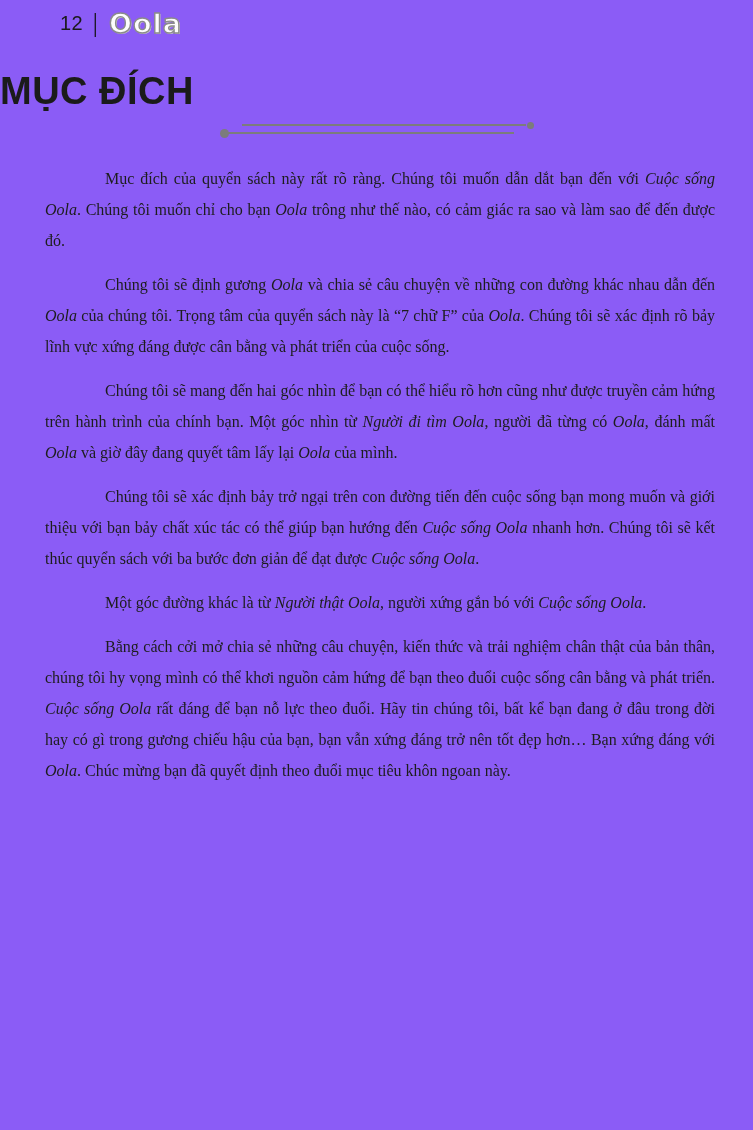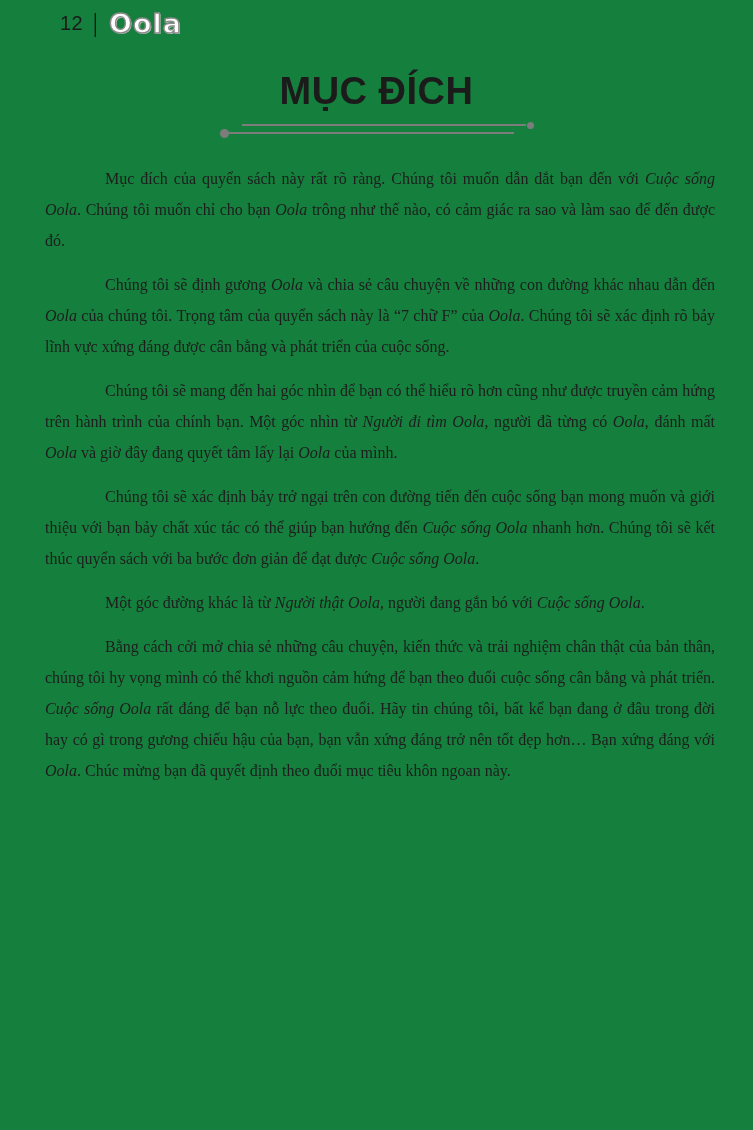--- a/index.html
+++ b/index.html
@@ -1,21 +1,21 @@
 <!DOCTYPE html>
 <html><head>
 <meta charset="utf-8">
 <style>
   * { margin: 0; padding: 0; box-sizing: border-box; }
   html, body { background: #e8e8e8; }
   .page {
     position: relative;
     width: 753px;
     height: 1130px;
-    background: #15803d;
+    background: #8b5cf6;
     font-family: "Liberation Serif", serif;
     color: #1d1d1d;
     overflow: hidden;
   }
   
   .running-header {
     display: flex;
     align-items: center;
     padding-top: 12px;
     margin-left: 60px;
@@ -41,21 +41,21 @@
     font-size: 27px;
     letter-spacing: 1px;
     color: #fdfdfd;
     -webkit-text-stroke: 1.4px #8b8b8b;
     text-shadow: 1px 1px 0 #c9c9c9;
     line-height: 1;
   }
   
   .chapter-title {
     margin-top: 36px;
-    text-align: center;
+    text-align: left;
     font-family: "Liberation Sans", sans-serif;
     font-weight: 700;
     font-size: 38px;
     letter-spacing: 0.5px;
     color: #1b1b1b;
   }
   
   .title-divider {
     position: relative;
     width: 314px;
@@ -121,17 +121,17 @@
     <div class="divider-dot-right"></div>
     <div class="divider-line-bottom"></div>
     <div class="divider-dot-left"></div>
   </div>
 
   <div class="body-text">
       <p><span>Mục đích của quyển sách này rất rõ ràng. Chúng tôi muốn dẫn dắt bạn đến với </span><em>Cuộc sống Oola</em><span>. Chúng tôi muốn chỉ cho bạn </span><em>Oola</em><span> trông như thế nào, có cảm giác ra sao và làm sao để đến được đó.</span></p>
       <p><span>Chúng tôi sẽ định gương </span><em>Oola</em><span> và chia sẻ câu chuyện về những con đường khác nhau dẫn đến </span><em>Oola</em><span> của chúng tôi. Trọng tâm của quyển sách này là “7 chữ F” của </span><em>Oola</em><span>. Chúng tôi sẽ xác định rõ bảy lĩnh vực xứng đáng được cân bằng và phát triển của cuộc sống.</span></p>
       <p><span>Chúng tôi sẽ mang đến hai góc nhìn để bạn có thể hiểu rõ hơn cũng như được truyền cảm hứng trên hành trình của chính bạn. Một góc nhìn từ </span><em>Người đi tìm Oola</em><span>, người đã từng có </span><em>Oola</em><span>, đánh mất </span><em>Oola</em><span> và giờ đây đang quyết tâm lấy lại </span><em>Oola</em><span> của mình.</span></p>
       <p><span>Chúng tôi sẽ xác định bảy trở ngại trên con đường tiến đến cuộc sống bạn mong muốn và giới thiệu với bạn bảy chất xúc tác có thể giúp bạn hướng đến </span><em>Cuộc sống Oola</em><span> nhanh hơn. Chúng tôi sẽ kết thúc quyển sách với ba bước đơn giản để đạt được </span><em>Cuộc sống Oola</em><span>.</span></p>
-      <p><span>Một góc đường khác là từ </span><em>Người thật Oola</em><span>, người đang gắn bó với </span><em>Cuộc sống Oola</em><span>.</span></p>
+      <p><span>Một góc đường khác là từ </span><em>Người thật Oola</em><span>, người xứng gắn bó với </span><em>Cuộc sống Oola</em><span>.</span></p>
       <p><span>Bằng cách cởi mở chia sẻ những câu chuyện, kiến thức và trải nghiệm chân thật của bản thân, chúng tôi hy vọng mình có thể khơi nguồn cảm hứng để bạn theo đuổi cuộc sống cân bằng và phát triển. </span><em>Cuộc sống Oola</em><span> rất đáng để bạn nỗ lực theo đuổi. Hãy tin chúng tôi, bất kể bạn đang ở đâu trong đời hay có gì trong gương chiếu hậu của bạn, bạn vẫn xứng đáng trở nên tốt đẹp hơn… Bạn xứng đáng với </span><em>Oola</em><span>. Chúc mừng bạn đã quyết định theo đuổi mục tiêu khôn ngoan này.</span></p>
     </div>
 
 </div>
 
 </body></html>

